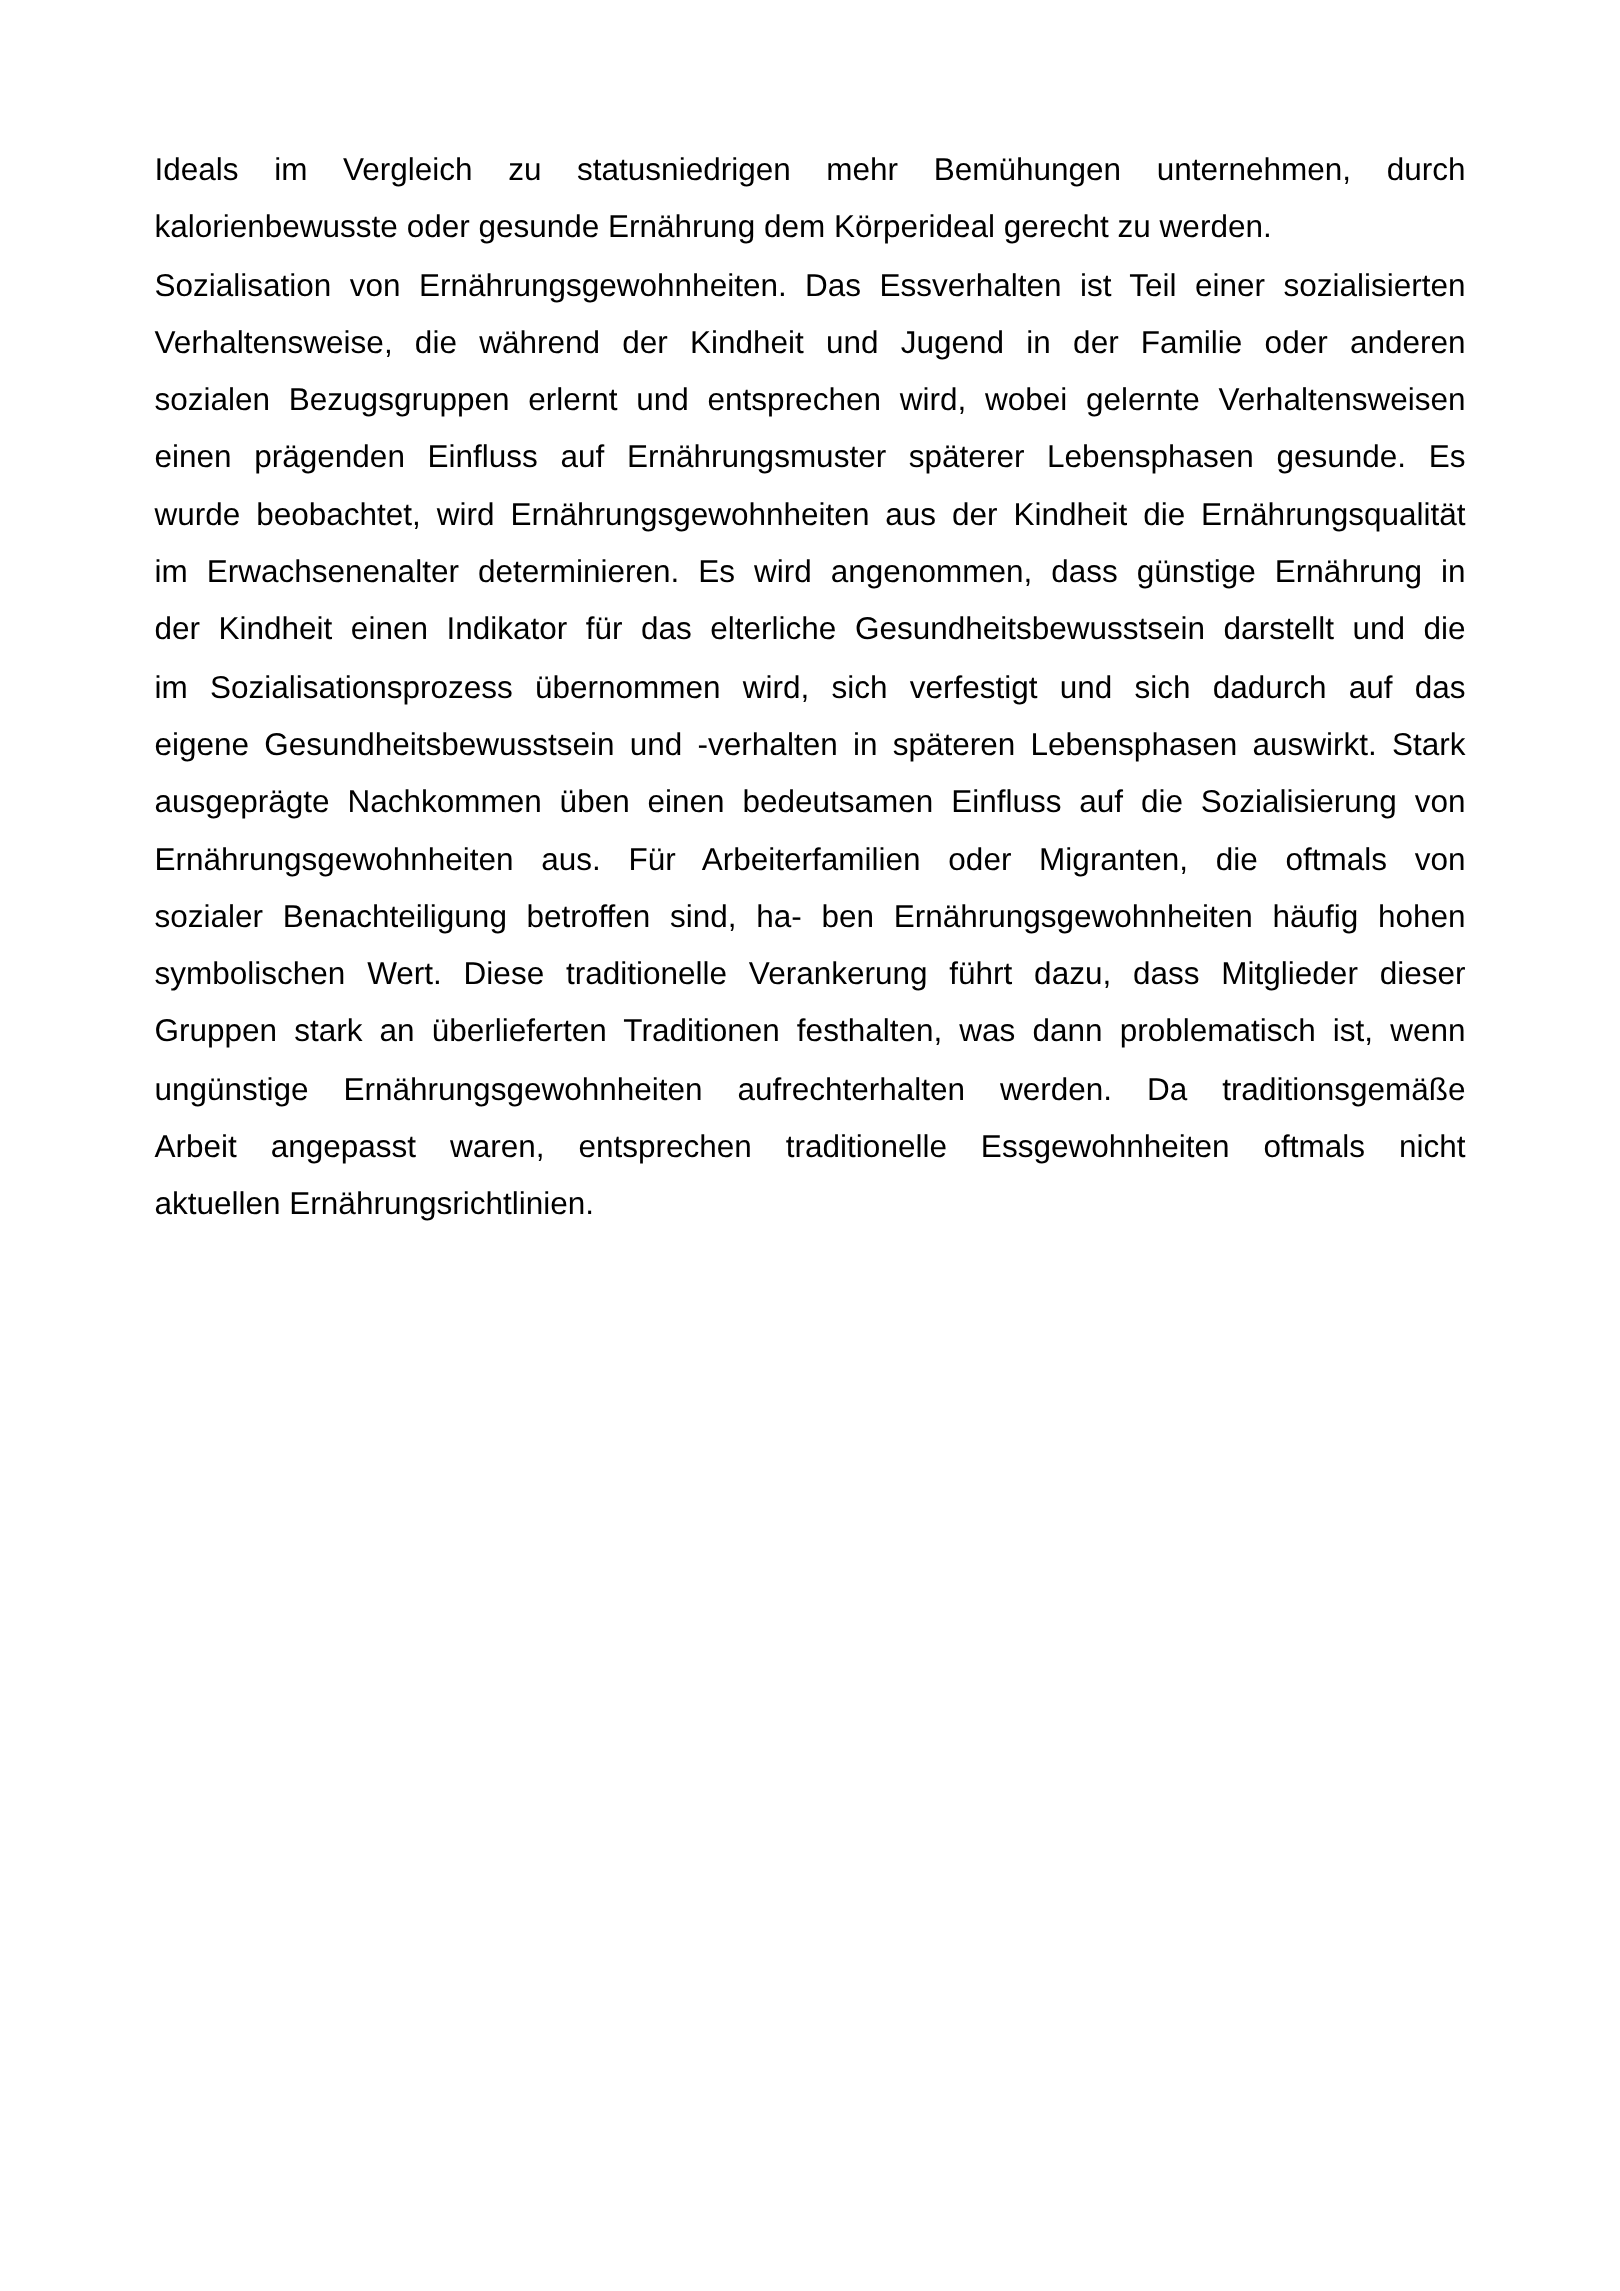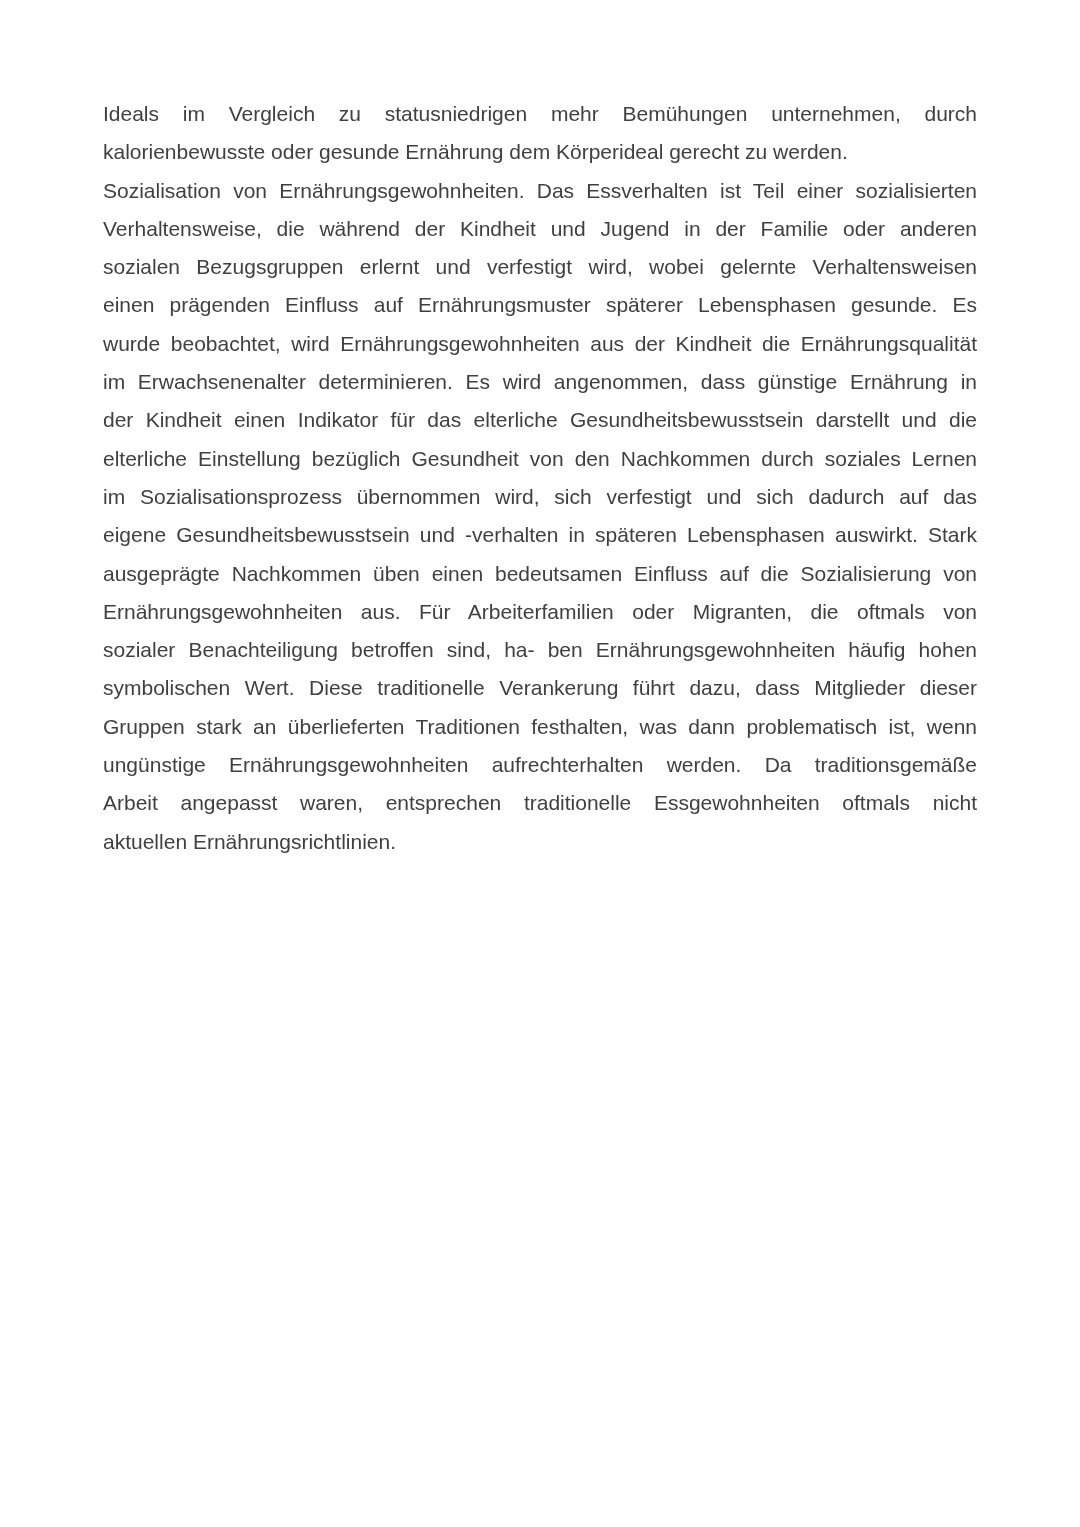--- a/index.html
+++ b/index.html
@@ -36,34 +36,33 @@
   }
   .text-line.no-justify {
     text-align: left;
     text-align-last: left;
   }
 </style>
 </head>
 <body>
 
 <div class="page">
-  <div class="text-block" style="color: #404040;">
+  <div class="text-block" style="color: #000000;">
       <div class="paragraph">
         <div class="text-line">Ideals im Vergleich zu statusniedrigen mehr Bemühungen unternehmen, durch</div>
         <div class="text-line no-justify">kalorienbewusste oder gesunde Ernährung dem Körperideal gerecht zu werden.</div>
       </div>
       <div class="paragraph">
         <div class="text-line">Sozialisation von Ernährungsgewohnheiten. Das Essverhalten ist Teil einer sozialisierten</div>
         <div class="text-line">Verhaltensweise, die während der Kindheit und Jugend in der Familie oder anderen</div>
-        <div class="text-line">sozialen Bezugsgruppen erlernt und verfestigt wird, wobei gelernte Verhaltensweisen</div>
+        <div class="text-line">sozialen Bezugsgruppen erlernt und entsprechen wird, wobei gelernte Verhaltensweisen</div>
         <div class="text-line">einen prägenden Einfluss auf Ernährungsmuster späterer Lebensphasen gesunde. Es</div>
         <div class="text-line">wurde beobachtet, wird Ernährungsgewohnheiten aus der Kindheit die Ernährungsqualität</div>
         <div class="text-line">im Erwachsenenalter determinieren. Es wird angenommen, dass günstige Ernährung in</div>
         <div class="text-line">der Kindheit einen Indikator für das elterliche Gesundheitsbewusstsein darstellt und die</div>
-        <div class="text-line">elterliche Einstellung bezüglich Gesundheit von den Nachkommen durch soziales Lernen</div>
         <div class="text-line">im Sozialisationsprozess übernommen wird, sich verfestigt und sich dadurch auf das</div>
         <div class="text-line">eigene Gesundheitsbewusstsein und -verhalten in späteren Lebensphasen auswirkt. Stark</div>
         <div class="text-line">ausgeprägte Nachkommen üben einen bedeutsamen Einfluss auf die Sozialisierung von</div>
         <div class="text-line">Ernährungsgewohnheiten aus. Für Arbeiterfamilien oder Migranten, die oftmals von</div>
         <div class="text-line">sozialer Benachteiligung betroffen sind, ha- ben Ernährungsgewohnheiten häufig hohen</div>
         <div class="text-line">symbolischen Wert. Diese traditionelle Verankerung führt dazu, dass Mitglieder dieser</div>
         <div class="text-line">Gruppen stark an überlieferten Traditionen festhalten, was dann problematisch ist, wenn</div>
         <div class="text-line">ungünstige Ernährungsgewohnheiten aufrechterhalten werden. Da traditionsgemäße</div>
         <div class="text-line">Arbeit angepasst waren, entsprechen traditionelle Essgewohnheiten oftmals nicht</div>
         <div class="text-line no-justify">aktuellen Ernährungsrichtlinien.</div>

